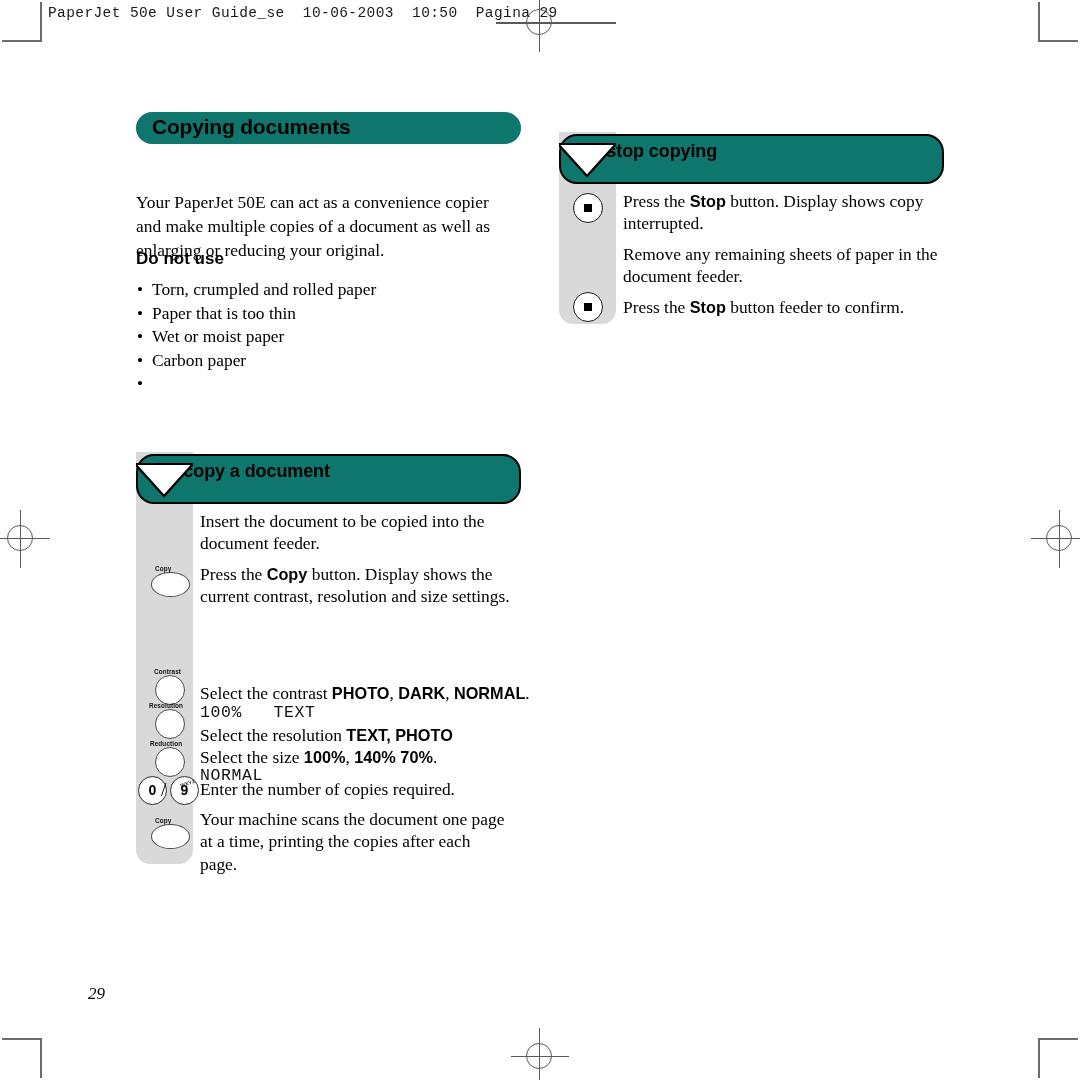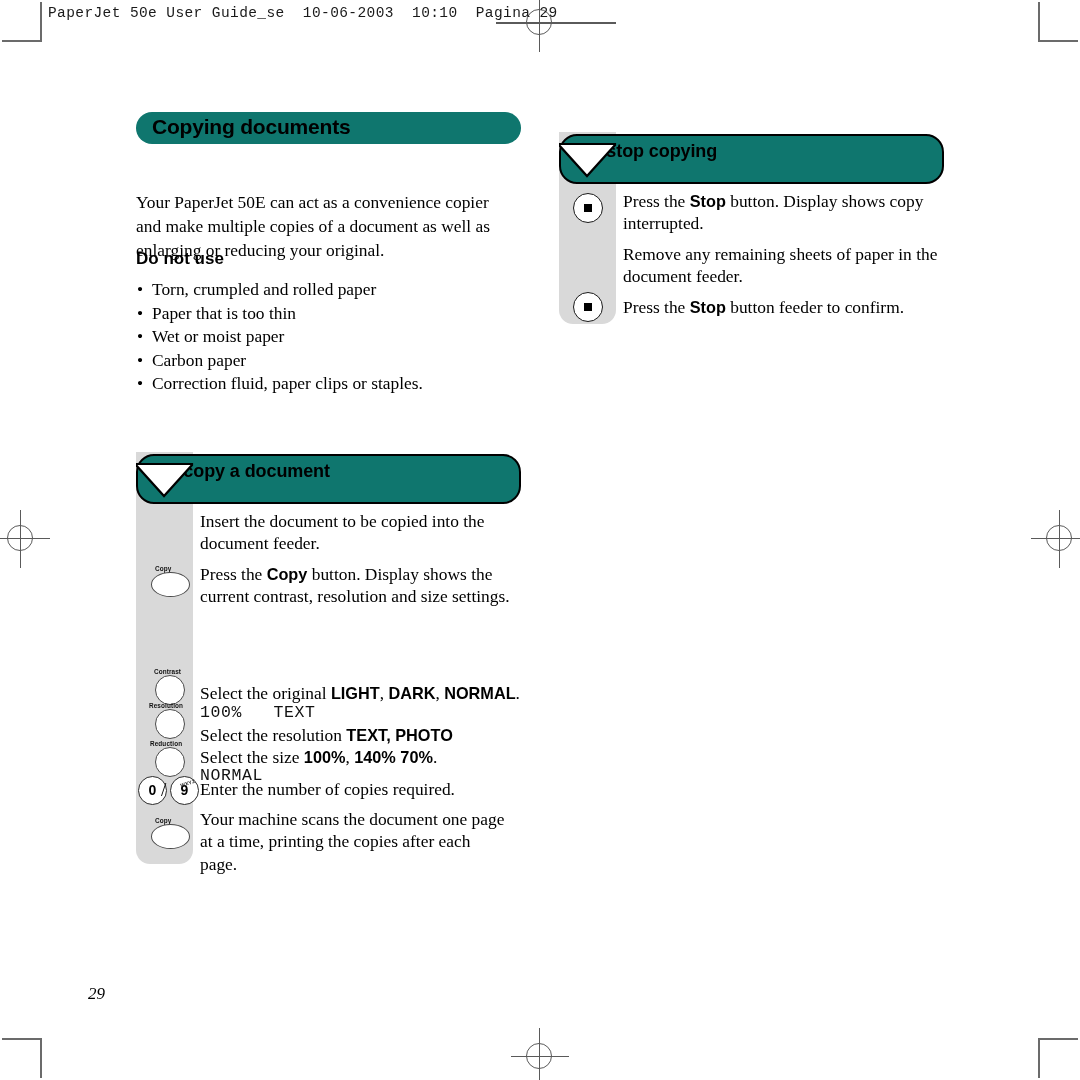--- a/index.html
+++ b/index.html
@@ -324,21 +324,21 @@
   <div class="vline"></div>
   <div class="hline"></div>
   <div class="ring"></div>
 </div>
 <div class="reg-mark reg-right">
   <div class="vline"></div>
   <div class="hline"></div>
   <div class="ring"></div>
 </div>
 
-<div class="slug">PaperJet 50e User Guide_se  10-06-2003  10:10  Pagina 29</div>
+<div class="slug">PaperJet 50e User Guide_se  10-06-2003  10:50  Pagina 29</div>
 <div class="slug-rule"></div>
 
 <div class="pill-title">
   <div class="label">Copying documents</div>
 </div>
 
 <div class="intro">Your PaperJet 50E can act as a convenience copier and make multiple copies of a document as well as enlarging or reducing your original.</div>
 
 <div class="subhead">Do not use</div>
 <div class="dont-list">
@@ -353,21 +353,20 @@
   <div class="row">
     <span class="bullet">•</span>
     <span>Wet or moist paper</span>
   </div>
   <div class="row">
     <span class="bullet">•</span>
     <span>Carbon paper</span>
   </div>
   <div class="row">
     <span class="bullet">•</span>
-    <span>Correction fluid, paper clips or staples.</span>
   </div>
 </div>
 
 <div class="strip" style="left:136px; top:452px; width:57px; height:412px;"></div>
 
 <div class="callout" style="left:136px; top:434px;">
   <div class="label">To copy a document</div>
 </div>
 <svg class="callout-tail" style="left:136px; top:462px;" viewBox="0 0 60 36">
   <path d="M 0,2 L 0,3 L 28,34 L 56,3 L 56,2 Z" fill="#ffffff" stroke="#000000" stroke-width="2.2" stroke-linejoin="miter"></path>
@@ -384,21 +383,21 @@
 </div>
 
 <div class="lcd" style="left:200px; top:660px;">
   <div>100%   TEXT</div>
   <div>NORMAL</div>
 </div>
 
 <div class="btn-caption" style="left:154px; top:668px;">Contrast</div>
 <div class="btn-round" style="left:155px; top:675px;"></div>
 <div class="step" style="left:200px; top:682px; width:330px;">
-  <span><span>Select the original </span><span class="emph">LIGHT</span><span>, </span><span class="emph">DARK</span><span>, </span><span class="emph">NORMAL</span><span>.</span></span>
+  <span><span>Select the contrast </span><span class="emph">PHOTO</span><span>, </span><span class="emph">DARK</span><span>, </span><span class="emph">NORMAL</span><span>.</span></span>
 </div>
 
 <div class="btn-caption" style="left:149px; top:702px;">Resolution</div>
 <div class="btn-round" style="left:155px; top:709px;"></div>
 <div class="step" style="left:200px; top:724px; width:330px;">
   <span><span>Select the resolution </span><span class="emph">TEXT, PHOTO</span></span>
 </div>
 
 <div class="btn-caption" style="left:150px; top:740px;">Reduction</div>
 <div class="btn-round" style="left:155px; top:747px;"></div>

